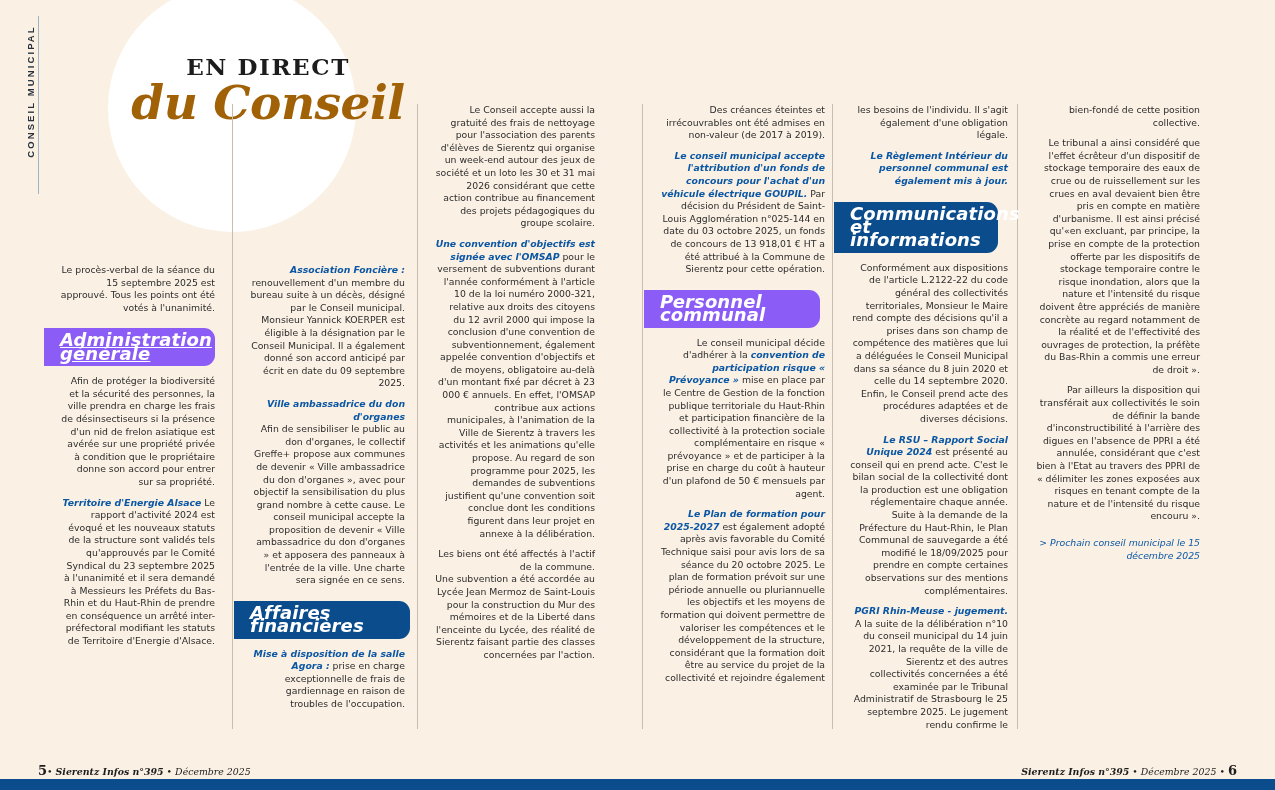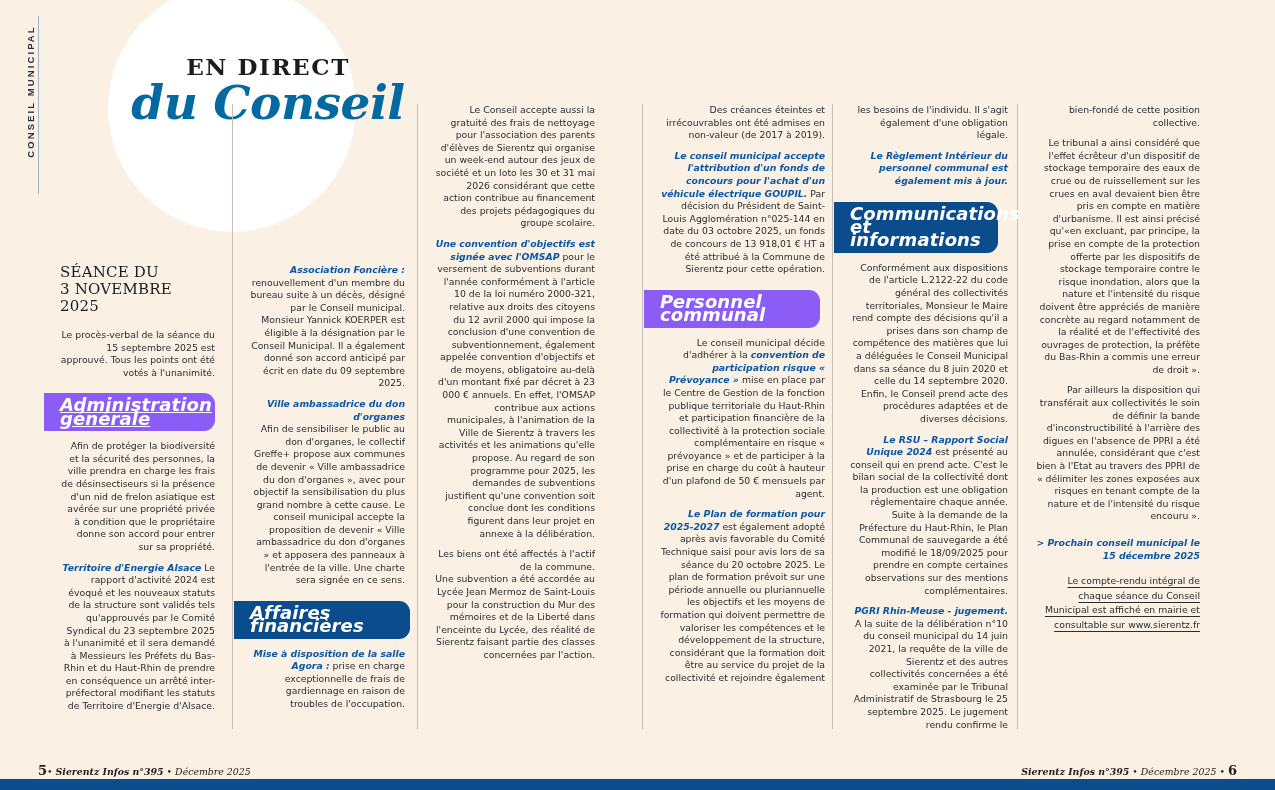--- a/index.html
+++ b/index.html
@@ -34,21 +34,21 @@
     border-radius:50%;background:#FFFFFF;
   }
   .masthead{position:absolute;left:118px;top:55px;width:300px;text-align:center;}
   .mast-kicker{
     font-family:"DejaVu Serif","Liberation Serif",serif;
     font-weight:700;font-size:23px;letter-spacing:1.6px;color:#1c1c1c;
     line-height:1;
   }
   .mast-main{
     font-family:"DejaVu Serif","Liberation Serif",serif;
-    font-style:italic;font-weight:700;color:#0369a1;
+    font-style:italic;font-weight:700;color:#a16207;
     font-size:47px;line-height:0.98;letter-spacing:-0.5px;margin-top:2px;
   }
   .mast-main .l2{display:block;margin-left:22px;}
 
   
   .cols{position:absolute;left:60px;top:104px;width:1160px;height:625px;}
   .col{
     position:absolute;top:0;width:155px;height:625px;
     font-size:9.3px;line-height:12.6px;color:#2d2d2d;
     font-family:"DejaVu Sans","Liberation Sans",sans-serif;
@@ -90,21 +90,21 @@
     box-sizing:border-box;
   }
   .banner.crimson{background:#8b5cf6;}
   .banner.navy{background:#0B4C8C;}
   .banner.w-admin{width:171px;text-decoration:underline;}
   .banner.w-aff{width:176px;}
   .banner.w-pers{width:176px;}
   .banner.w-comm{width:164px;}
 
   .nextmeet{
-    font-weight:700;font-style:italic;color:#0B57A4;
+    font-weight:400;font-style:italic;color:#0B57A4;
     font-size:9.3px;line-height:12.6px;margin:14px 0 12px 0;
   }
   .noted{
     font-size:9.3px;line-height:14.6px;color:#2d2d2d;
     text-decoration:underline;text-underline-offset:2.5px;
     text-decoration-thickness:0.6px;
     margin:0;
   }
 
   
@@ -139,24 +139,20 @@
   </div>
 
   <div class="cols">
     <div class="vdiv" style="left:172px;"></div>
     <div class="vdiv" style="left:357px;"></div>
     <div class="vdiv" style="left:582px;"></div>
     <div class="vdiv" style="left:772px;"></div>
     <div class="vdiv" style="left:957px;"></div>
 
     <div class="col c1" style="top:160px;height:465px;">
-      <div class="seance">
-        <span>SÉANCE DU</span>
-        <span>3 NOVEMBRE 2025</span>
-      </div>
       <p>Le procès-verbal de la séance du 15 septembre 2025 est approuvé. Tous les points ont été votés à l'unanimité.</p>
 
       <div class="banner crimson w-admin">Administration générale</div>
 
       <p>Afin de protéger la biodiversité et la sécurité des personnes, la ville prendra en charge les frais de désinsectiseurs si la présence d'un nid de frelon asiatique est avérée sur une propriété privée à condition que le propriétaire donne son accord pour entrer sur sa propriété.</p>
       <p><span class="lead-in">Territoire d'Energie Alsace</span><span> Le rapport d'activité 2024 est évoqué et les nouveaux statuts de la structure sont validés tels qu'approuvés par le Comité Syndical du 23 septembre 2025 à l'unanimité et il sera demandé à Messieurs les Préfets du Bas-Rhin et du Haut-Rhin de prendre en conséquence un arrêté inter-préfectoral modifiant les statuts de Territoire d'Energie d'Alsace.</span></p>
     </div>
 
     <div class="col c2" style="top:160px;height:465px;">
       <p><span class="lead-in">Association Foncière :</span><span> renouvellement d'un membre du bureau suite à un décès, désigné par le Conseil municipal. Monsieur Yannick KOERPER est éligible à la désignation par le Conseil Municipal. Il a également donné son accord anticipé par écrit en date du 09 septembre 2025.</span></p>
@@ -194,21 +190,20 @@
       <p>Conformément aux dispositions de l'article L.2122-22 du code général des collectivités territoriales, Monsieur le Maire rend compte des décisions qu'il a prises dans son champ de compétence des matières que lui a déléguées le Conseil Municipal dans sa séance du 8 juin 2020 et celle du 14 septembre 2020. Enfin, le Conseil prend acte des procédures adaptées et de diverses décisions.</p>
       <p><span class="lead-in">Le RSU – Rapport Social Unique 2024</span><span> est présenté au conseil qui en prend acte. C'est le bilan social de la collectivité dont la production est une obligation réglementaire chaque année. Suite à la demande de la Préfecture du Haut-Rhin, le Plan Communal de sauvegarde a été modifié le 18/09/2025 pour prendre en compte certaines observations sur des mentions complémentaires.</span></p>
       <p><span class="lead-in">PGRI Rhin-Meuse - jugement.</span><span> A la suite de la délibération n°10 du conseil municipal du 14 juin 2021, la requête de la ville de Sierentz et des autres collectivités concernées a été examinée par le Tribunal Administratif de Strasbourg le 25 septembre 2025. Le jugement rendu confirme le</span></p>
     </div>
 
     <div class="col c6">
       <p>bien-fondé de cette position collective.</p>
       <p>Le tribunal a ainsi considéré que l'effet écrêteur d'un dispositif de stockage temporaire des eaux de crue ou de ruissellement sur les crues en aval devaient bien être pris en compte en matière d'urbanisme. Il est ainsi précisé qu'«en excluant, par principe, la prise en compte de la protection offerte par les dispositifs de stockage temporaire contre le risque inondation, alors que la nature et l'intensité du risque doivent être appréciés de manière concrète au regard notamment de la réalité et de l'effectivité des ouvrages de protection, la préfète du Bas-Rhin a commis une erreur de droit ».</p>
       <p>Par ailleurs la disposition qui transférait aux collectivités le soin de définir la bande d'inconstructibilité à l'arrière des digues en l'absence de PPRI a été annulée, considérant que c'est bien à l'Etat au travers des PPRI de « délimiter les zones exposées aux risques en tenant compte de la nature et de l'intensité du risque encouru ».</p>
       <p class="nextmeet">&gt; Prochain conseil municipal le 15 décembre 2025</p>
-      <p class="noted">Le compte-rendu intégral de chaque séance du Conseil Municipal est affiché en mairie et consultable sur www.sierentz.fr</p>
     </div>
   </div>
 
   <div class="foot left">
     <b>5</b><span>•</span> <span class="mag">Sierentz Infos n°395</span> <span>•</span> <i>Décembre 2025</i>
   </div>
   <div class="foot right">
     <span class="mag">Sierentz Infos n°395</span> <span>•</span> <i>Décembre 2025</i> <span>•</span> <b>6</b>
   </div>
   <div class="footrule"></div>

